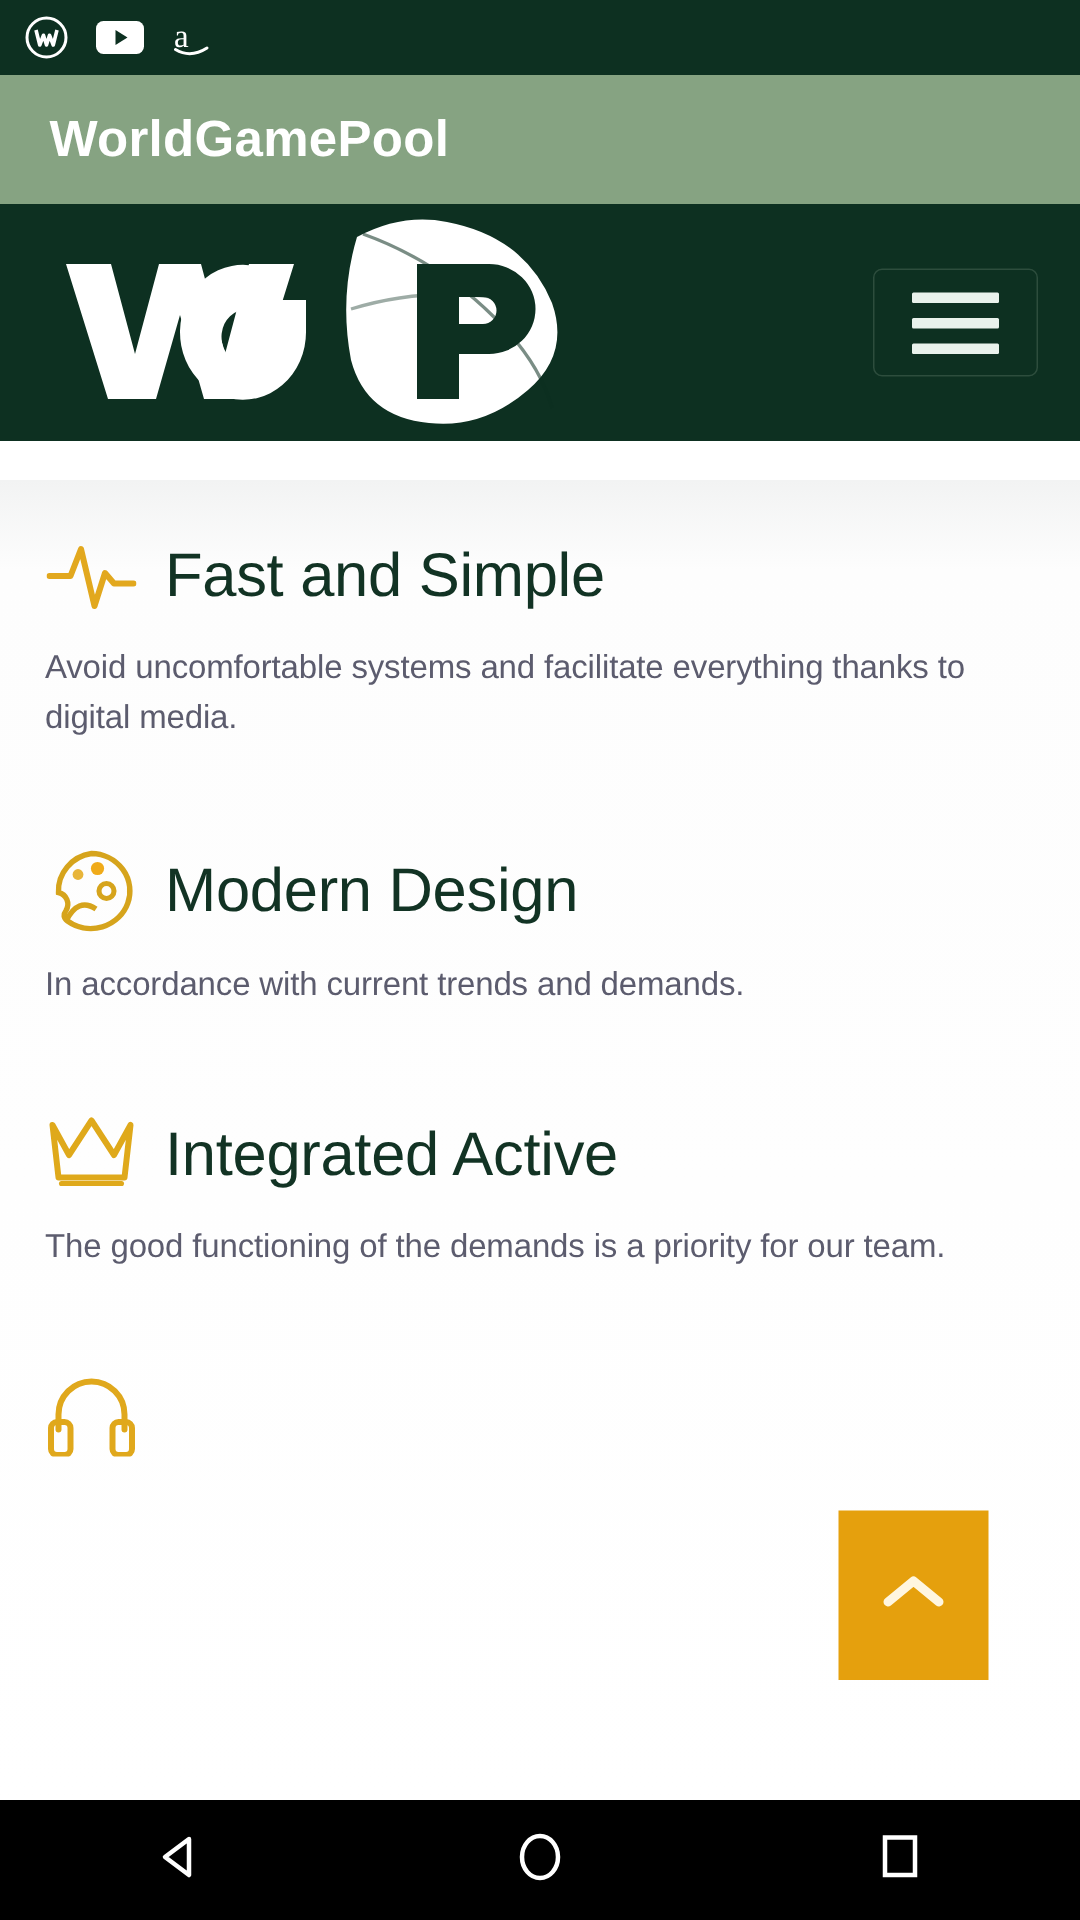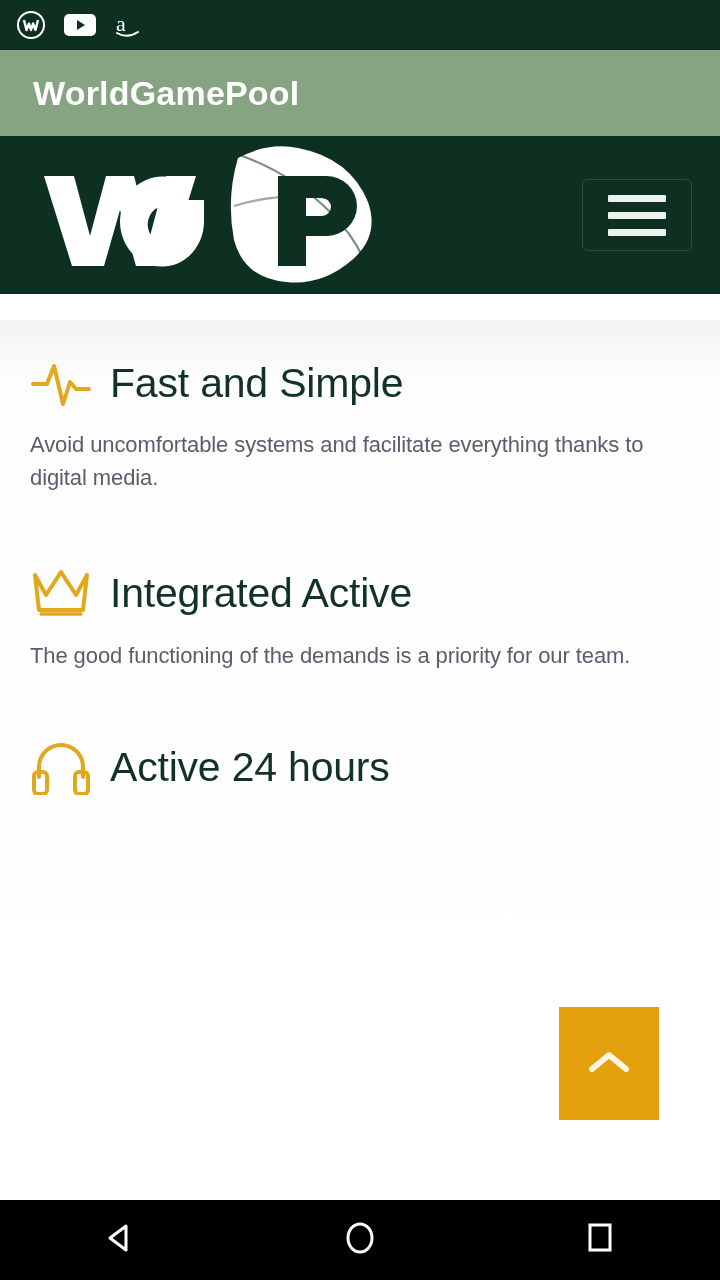--- a/index.html
+++ b/index.html
@@ -146,20 +146,36 @@
         <span class="feature-icon">
           <svg width="60" height="52" viewBox="0 0 60 52">
             <path d="M2 27 L16 27 L23 9 L32 47 L39 25 L45 32 L58 32" fill="none" stroke="#e2a81e" stroke-width="4" stroke-linecap="round" stroke-linejoin="round"></path>
           </svg>
         </span>
         <span class="feature-title">Fast and Simple</span>
       </div>
       <div class="feature-desc">Avoid uncomfortable systems and facilitate everything thanks to digital media.</div>
     </div>
 
+    <div class="feature f2">
+      <div class="feature-head">
+        <span class="feature-icon">
+          <svg width="58" height="56" viewBox="0 0 58 56">
+            <path d="M29 3 a26 25 0 1 1 -16 45 q-4 -3 -1 -7 a8 8 0 0 0 -5 -12
+                     a26 25 0 0 1 22 -26 Z" fill="none" stroke="#d6a41c" stroke-width="3.6"></path>
+            <circle cx="20" cy="17" r="3.6" fill="#e8b53a"></circle>
+            <circle cx="33" cy="13" r="4.4" fill="#f0ab1a"></circle>
+            <circle cx="39" cy="28" r="5" fill="none" stroke="#d6a41c" stroke-width="3.4"></circle>
+            <path d="M12 48 q8 -16 20 -8" fill="none" stroke="#d6a41c" stroke-width="3.6"></path>
+          </svg>
+        </span>
+        <span class="feature-title">Modern Design</span>
+      </div>
+      <div class="feature-desc">In accordance with current trends and demands.</div>
+    </div>
 
     <div class="feature f3">
       <div class="feature-head">
         <span class="feature-icon">
           <svg width="62" height="56" viewBox="0 0 62 56">
             <path d="M5 9 L16 29 L31 6 L46 29 L57 9 L53 44 L9 44 Z" fill="none" stroke="#dfa91b" stroke-width="4" stroke-linejoin="round" stroke-linecap="round"></path>
             <line x1="11" y1="48" x2="51" y2="48" stroke="#dfa91b" stroke-width="3.4" stroke-linecap="round"></line>
           </svg>
         </span>
         <span class="feature-title">Integrated Active</span>
@@ -169,21 +185,20 @@
 
     <div class="feature f4">
       <div class="feature-head">
         <span class="feature-icon">
           <svg width="60" height="56" viewBox="0 0 60 56">
             <path d="M8 38 L8 28 a22 22 0 0 1 44 0 L52 38" fill="none" stroke="#e0a81c" stroke-width="4" stroke-linecap="round"></path>
             <rect x="3" y="33" width="13" height="22" rx="4" fill="none" stroke="#e0a81c" stroke-width="4"></rect>
             <rect x="44" y="33" width="13" height="22" rx="4" fill="none" stroke="#e0a81c" stroke-width="4"></rect>
           </svg>
         </span>
-        <span class="feature-title">Active 24 hours</span>
       </div>
     </div>
 
     <div class="scroll-top">
       <span>
         <svg width="46" height="30" viewBox="0 0 46 30">
           <path d="M6 22 L23 8 L40 22" fill="none" stroke="#fff6e0" stroke-width="6" stroke-linecap="round" stroke-linejoin="round"></path>
         </svg>
       </span>
     </div>

